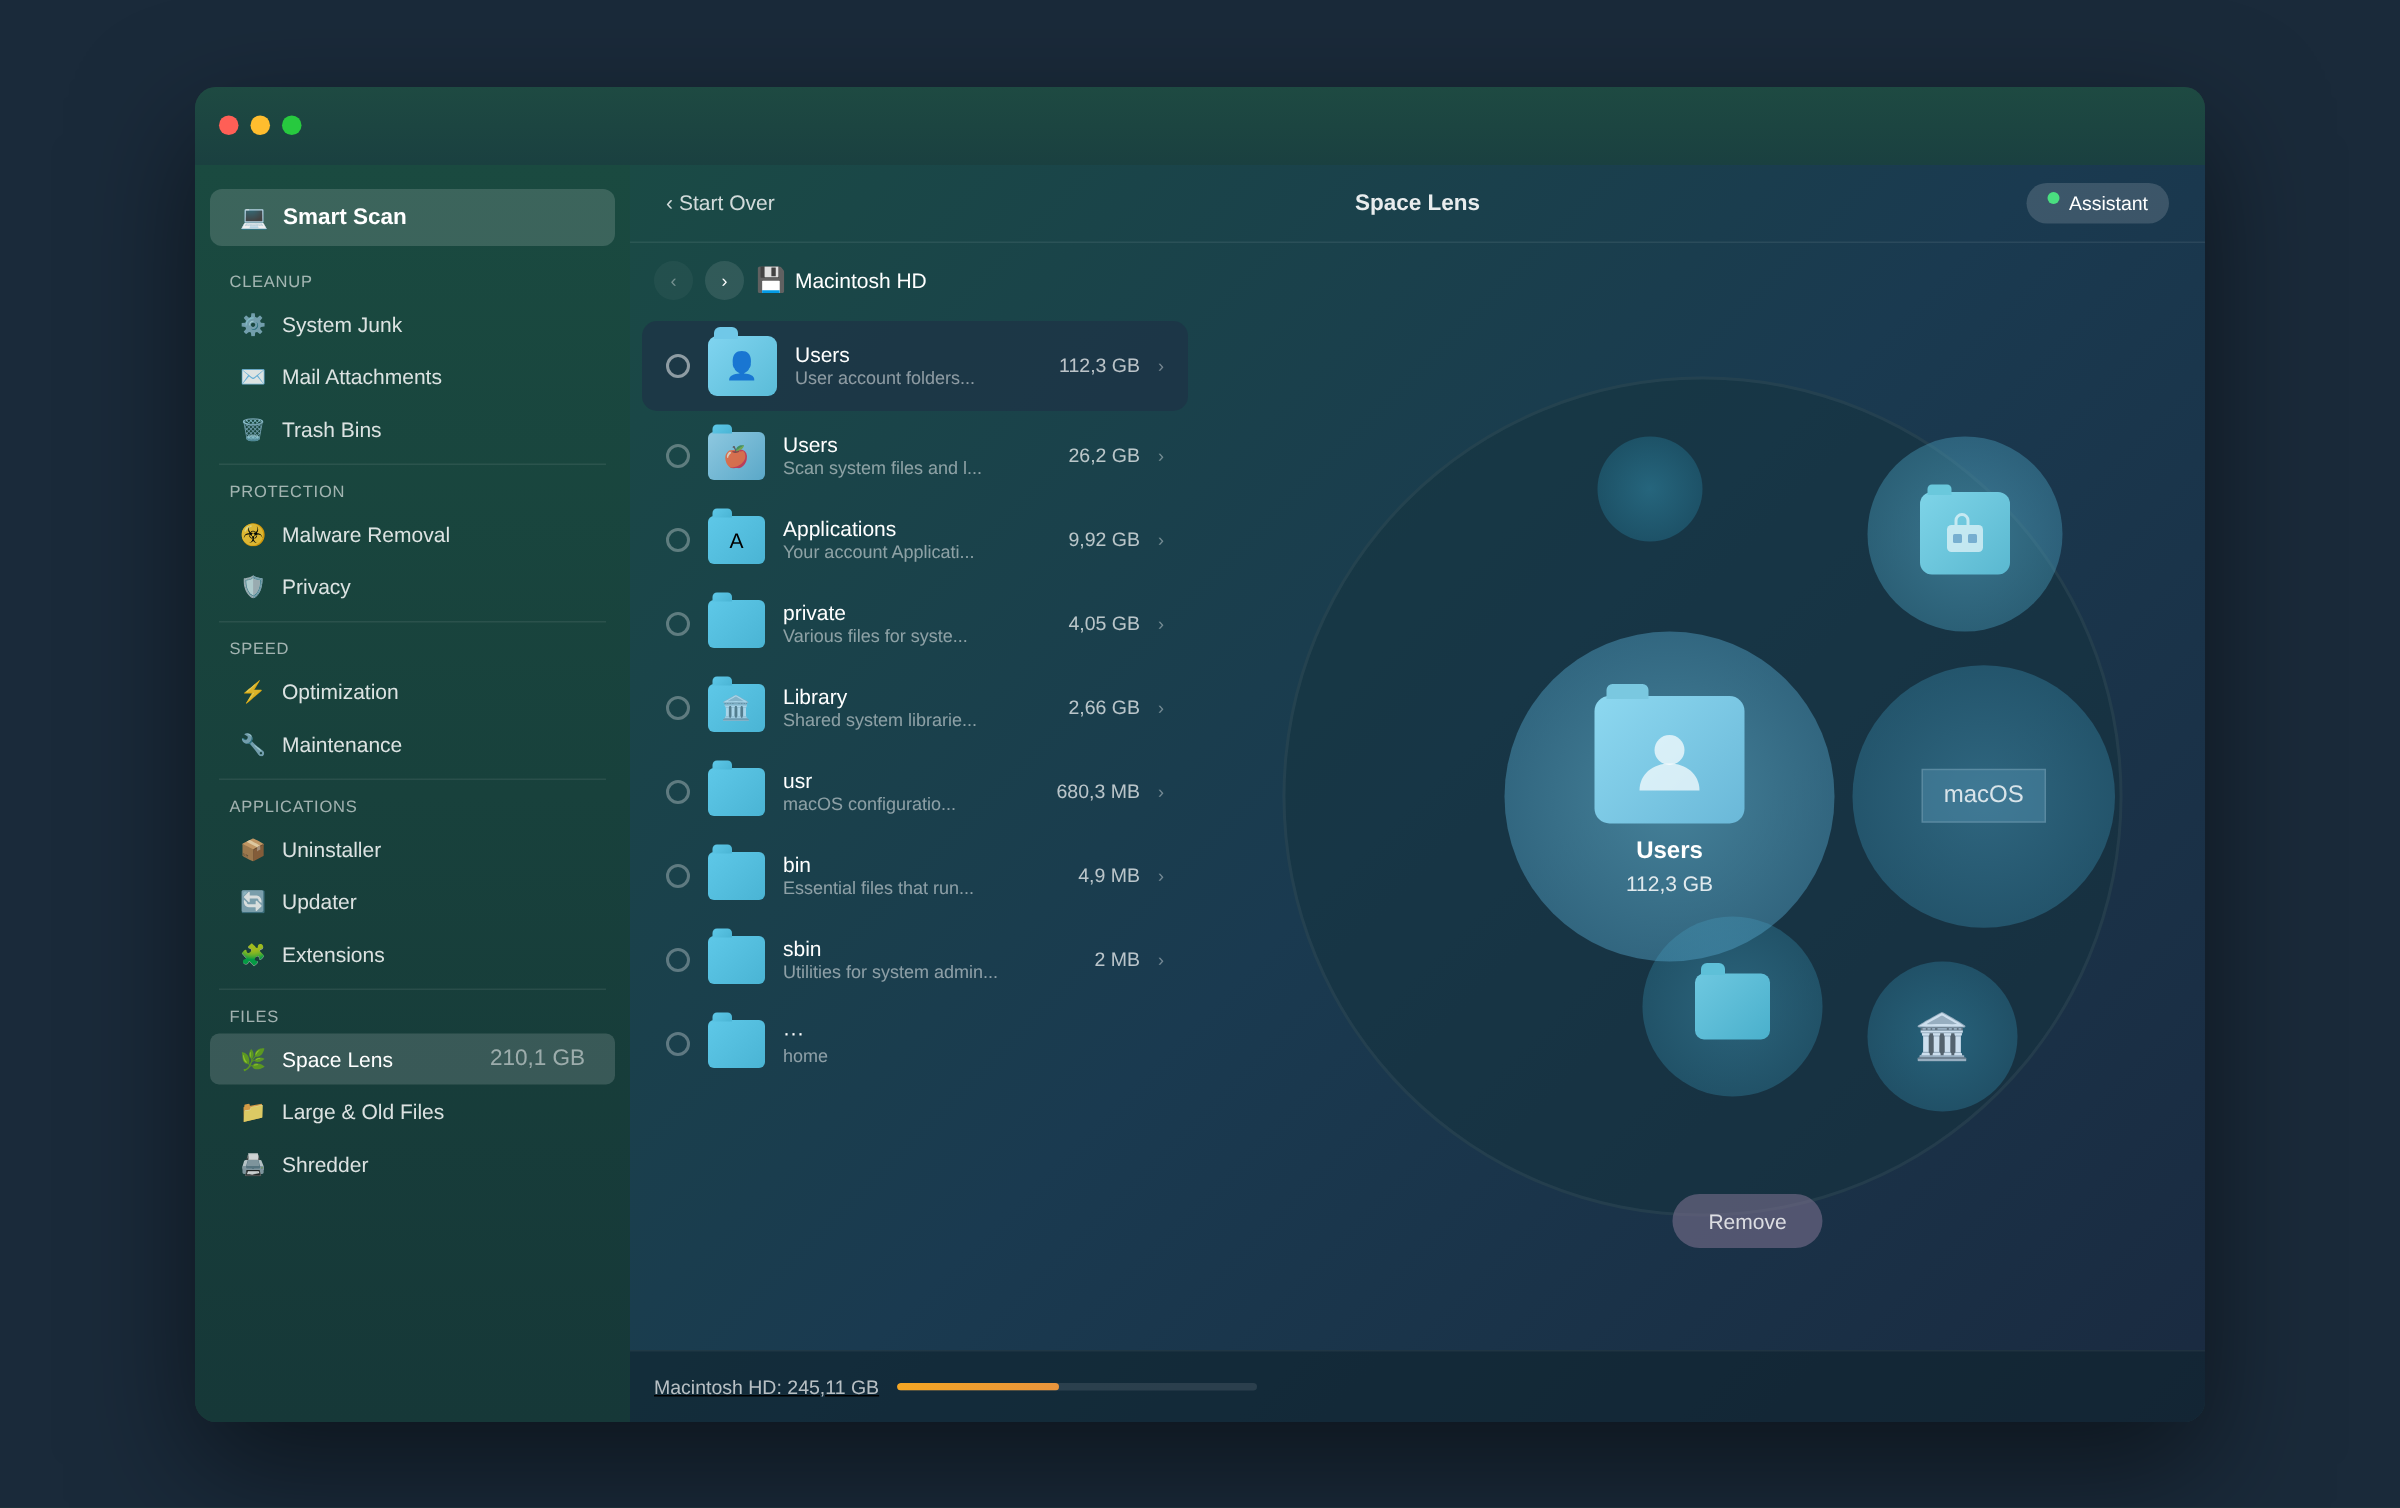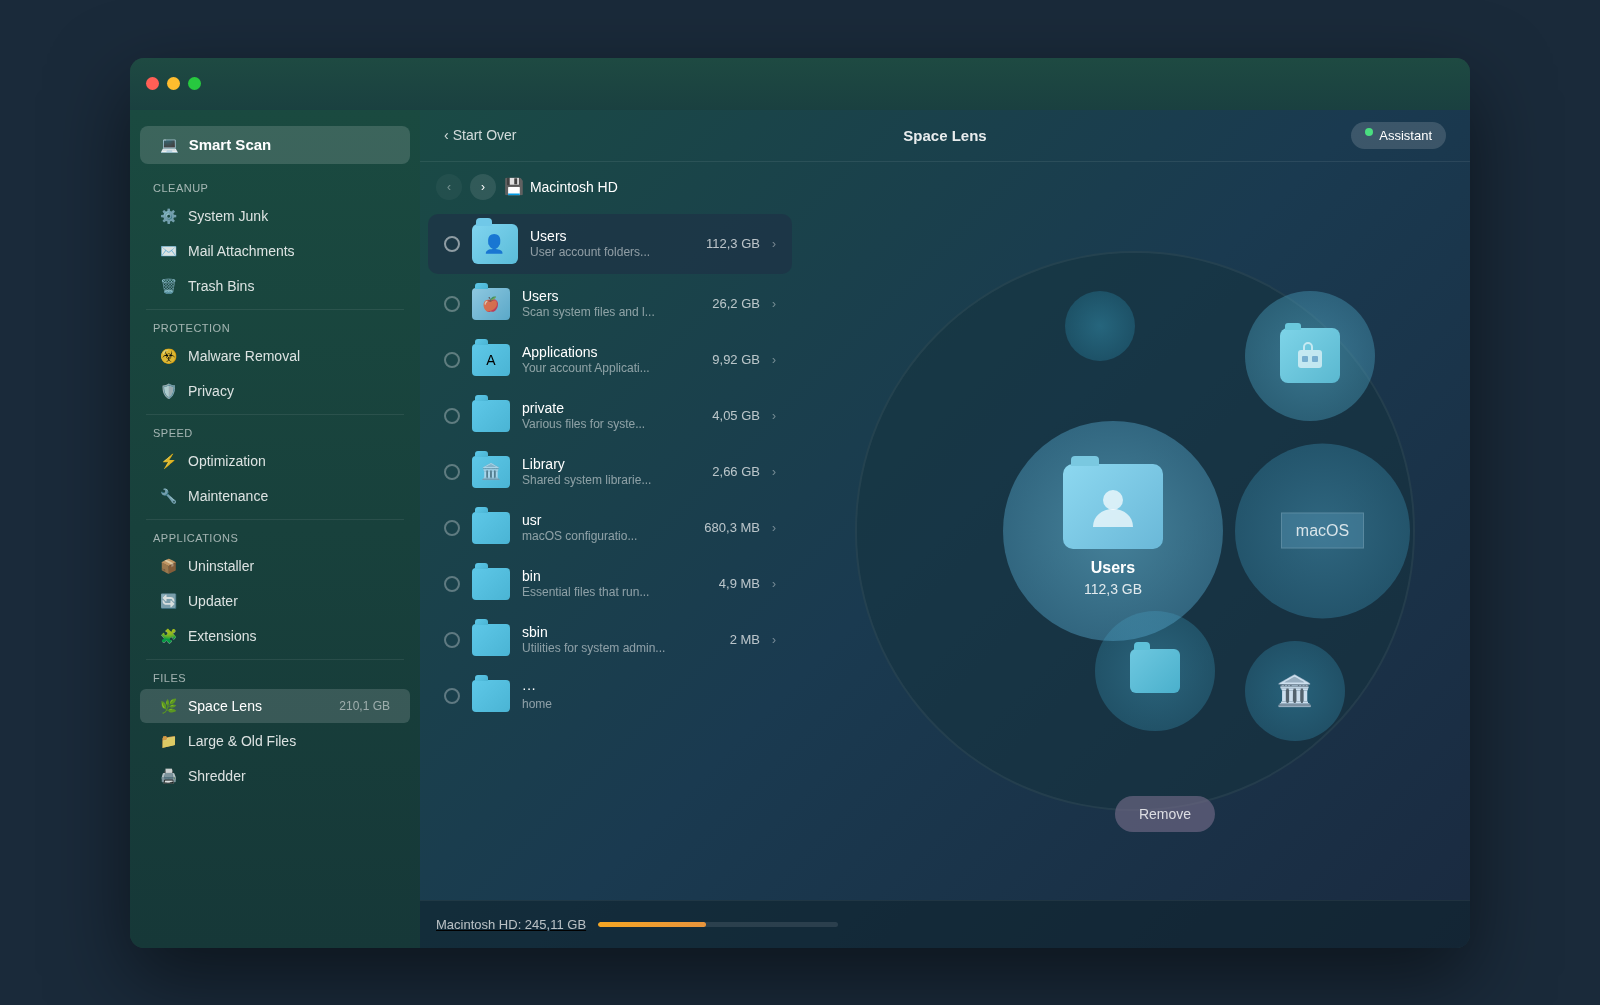--- a/index.html
+++ b/index.html
@@ -97,21 +97,21 @@
       height: 18px;
       display: flex;
       align-items: center;
       justify-content: center;
       font-size: 14px;
       flex-shrink: 0;
     }
     .sidebar-item-size {
       margin-left: auto;
       color: rgba(255,255,255,0.5);
-      font-size: 12px;
+      font-size: 15px;
     }
     .main-content {
       flex: 1;
       background: linear-gradient(135deg, #1a4a45 0%, #1a3a50 50%, #1a2a40 100%);
       display: flex;
       flex-direction: column;
       position: relative;
       overflow: hidden;
     }
     .main-header {

